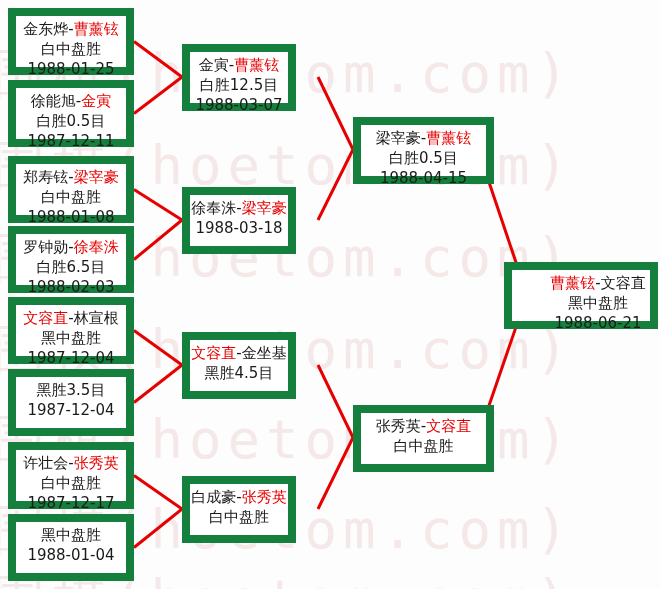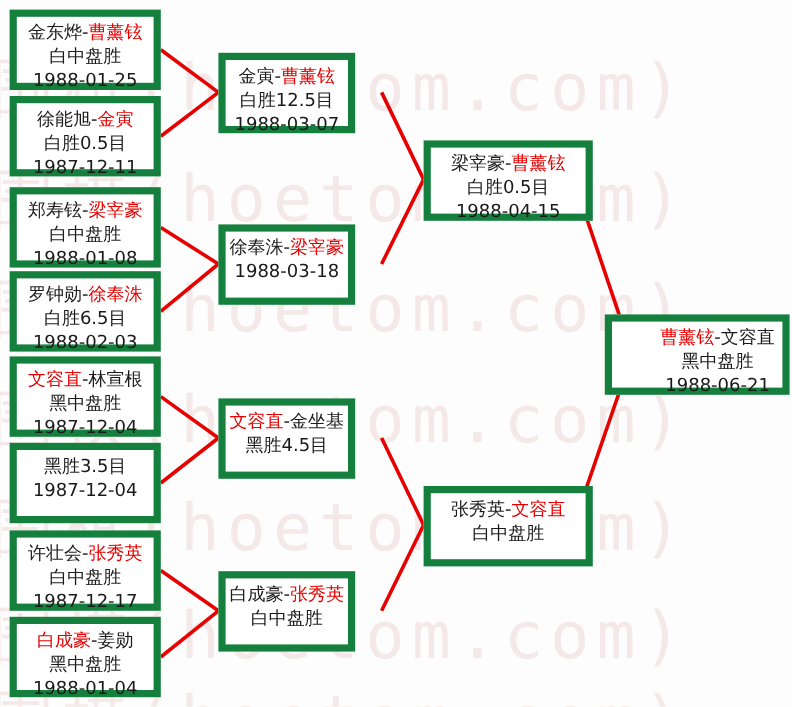--- a/index.html
+++ b/index.html
@@ -23,21 +23,21 @@
   }
   svg.lines {
     position: absolute; left: 0; top: 0;
     z-index: 1;
   }
   .lines line { stroke: var(--line, #e60000); stroke-width: 3; }
   .box {
     position: absolute;
     box-sizing: border-box;
     background: #ffffff;
-    border: 6px solid #15803d;
+    border: 8px solid #15803d;
     text-align: center;
     font-size: 15px;
     line-height: 20px;
     padding-top: 3px;
     color: #1a1a1a;
     z-index: 2;
     height: 67px;
   }
   .r1 { left: 8px;   width: 126px; }
   .r2 { left: 182px; width: 114px; }
@@ -101,21 +101,20 @@
 <div class="box r1" style="top:369px">
   <div>黑胜3.5目</div>
   <div>1987-12-04</div>
 </div>
 <div class="box r1" style="top:442px">
   <div><span>许壮会-</span><span class="win">张秀英</span><span></span></div>
   <div>白中盘胜</div>
   <div>1987-12-17</div>
 </div>
 <div class="box r1" style="top:514px">
-  <div><span></span><span class="win">白成豪</span><span>-姜勋</span></div>
   <div>黑中盘胜</div>
   <div>1988-01-04</div>
 </div>
 
 <div class="box r2" style="top:44px">
   <div><span>金寅-</span><span class="win">曹薰铉</span><span></span></div>
   <div>白胜12.5目</div>
   <div>1988-03-07</div>
 </div>
 <div class="box r2" style="top:187px">

